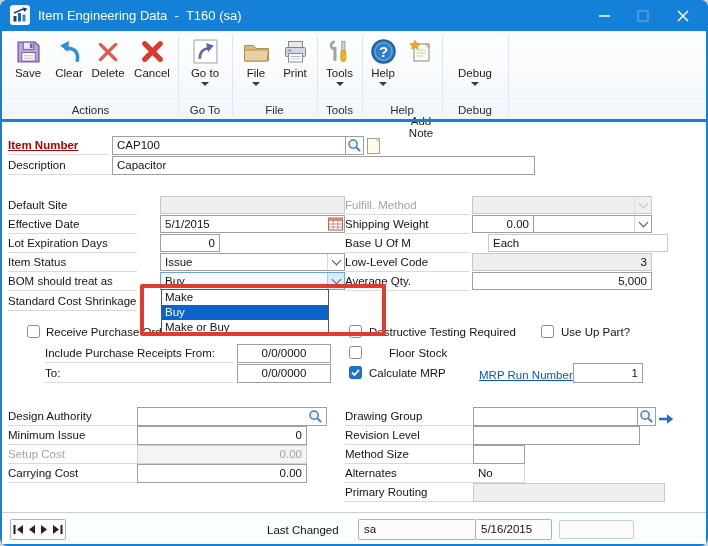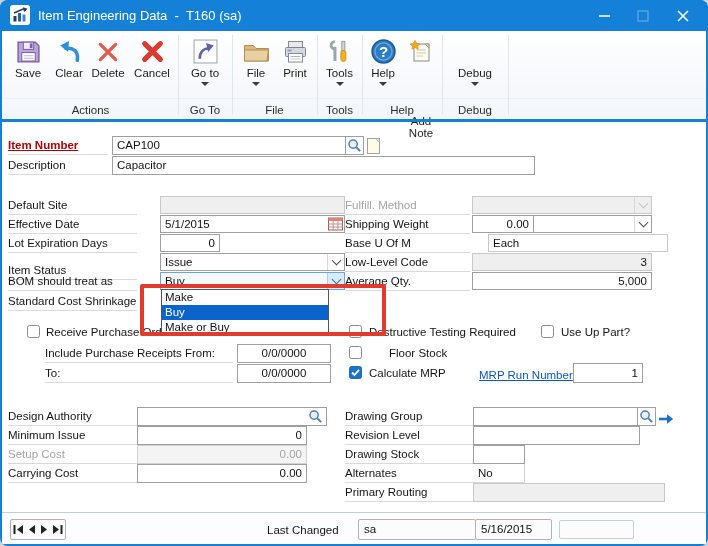--- a/index.html
+++ b/index.html
@@ -255,21 +255,21 @@
         <line x1="5.2" y1="4" x2="5.2" y2="13" stroke="#c98f88"></line>
         <line x1="9.9" y1="4" x2="9.9" y2="13" stroke="#c98f88"></line>
         <line x1="0.5" y1="7" x2="14.5" y2="7" stroke="#c98f88"></line>
         <line x1="0.5" y1="10" x2="14.5" y2="10" stroke="#c98f88"></line>
       </svg>
   </span>
 
   <div class="lblcell" style="left:8px;top:234px;width:129px;">Lot Expiration Days</div>
   <div class="fld right" style="left:160px;top:234px;width:60px;height:18px;">0</div>
 
-  <div class="lblcell" style="left:8px;top:253px;width:129px;margin-top:8px;">Item Status</div>
+  <div class="lblcell" style="left:8px;top:253px;width:129px;">Item Status</div>
   <div class="fld combo" style="left:160px;top:253px;width:185px;height:18px;">
     <span>Issue</span>
     <span class="chevbox">
         <span class="chev"></span>
       </span>
   </div>
 
   <div class="lblcell" style="left:8px;top:272px;width:129px;">BOM should treat as</div>
   <div class="fld combo focus" style="left:160px;top:272px;width:185px;height:18px;">
     <span>Buy</span>
@@ -361,21 +361,21 @@
   <span class="abs" style="left:658px;top:411px;">
     <svg width="16" height="12" viewBox="0 0 16 12">
         <line x1="1" y1="6" x2="10" y2="6" stroke="#1f6fd0" stroke-width="2.6"></line>
         <path d="M9 1.2 L15.2 6 L9 10.8 Z" fill="#1f6fd0"></path>
       </svg>
   </span>
 
   <div class="lblcell" style="left:345px;top:426px;width:128px;">Revision Level</div>
   <div class="fld" style="left:473px;top:426px;width:167px;height:19px;"></div>
 
-  <div class="lblcell" style="left:345px;top:445px;width:128px;">Drawing Stock</div>
+  <div class="lblcell" style="left:345px;top:445px;width:128px;">Method Size</div>
   <div class="fld" style="left:473px;top:445px;width:52px;height:19px;"></div>
 
   <div class="lblcell" style="left:345px;top:464px;width:128px;">Alternates</div>
   <div class="lblcell" style="left:473px;top:464px;width:52px;border-right:1px solid #d5d5d5;padding-left:5px;">No</div>
 
   <div class="lblcell" style="left:345px;top:483px;width:128px;">Primary Routing</div>
   <div class="fld ro" style="left:473px;top:483px;width:192px;height:19px;"></div>
 
   <div class="ddlist">
     <div class="dditem">Make</div>

